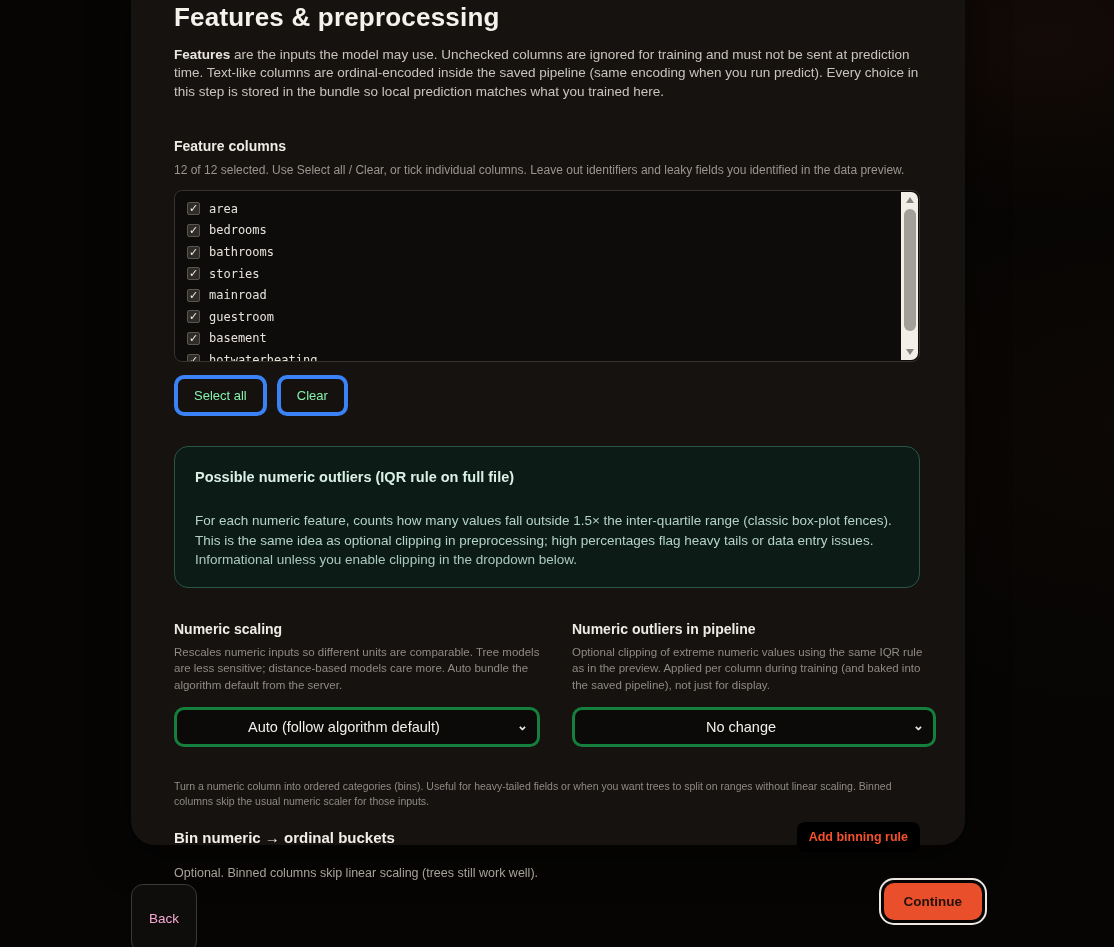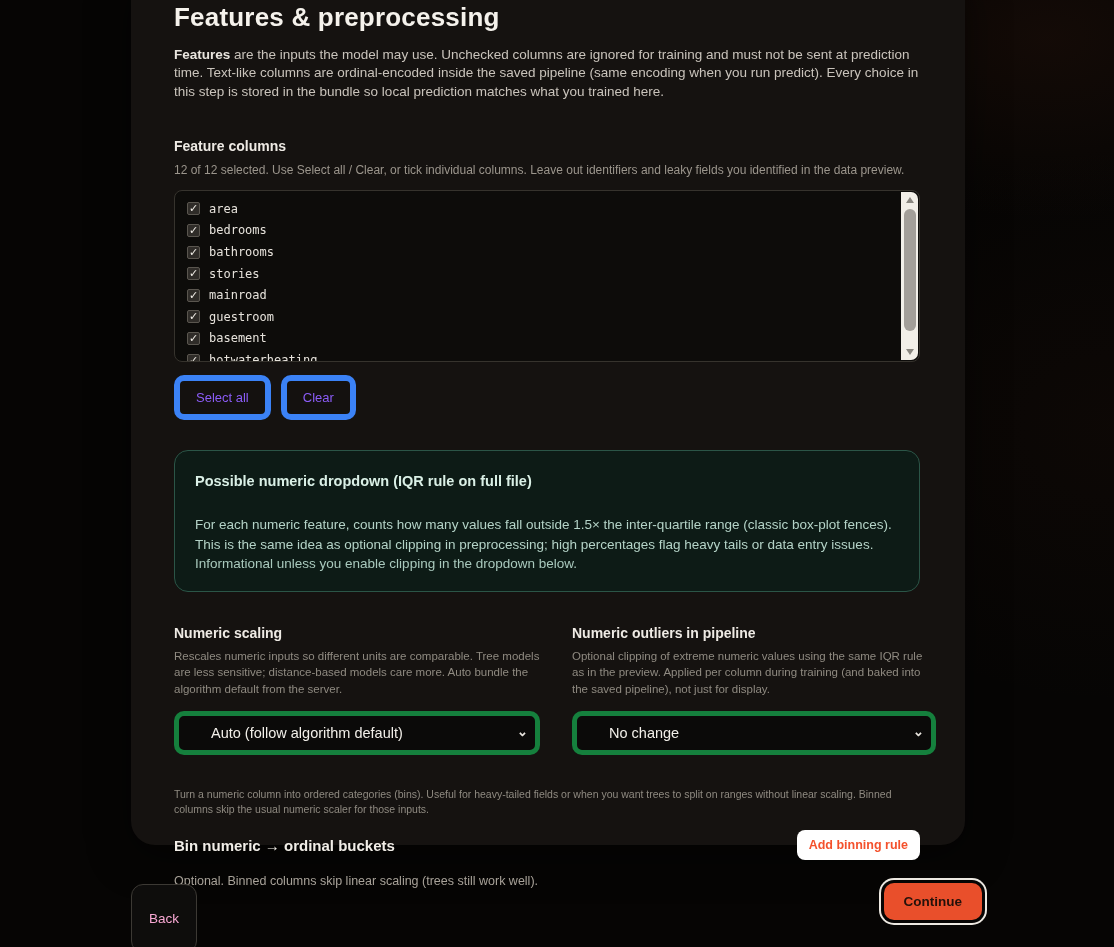--- a/index.html
+++ b/index.html
@@ -50,54 +50,54 @@
     background:#f2efe8; border-radius:0 7px 7px 0;
   }
   .vs-arrow { position:absolute; left:0; width:17px; height:16px; display:flex; align-items:center; justify-content:center; }
   .vs-arrow.up { top:0; } .vs-arrow.down { bottom:0; }
   .tri-up { width:0; height:0; border-left:4px solid transparent; border-right:4px solid transparent; border-bottom:6px solid #8a8780; }
   .tri-down { width:0; height:0; border-left:4px solid transparent; border-right:4px solid transparent; border-top:6px solid #8a8780; }
   .vs-thumb { position:absolute; left:2.5px; width:12px; top:17px; height:122px; background:#a39f99; border-radius:7px; }
 
   .btn-row { margin-top:13px; display:flex; gap:10px; }
   .btn-secondary {
-    background:#14110f; border:6px solid #3b82f6; border-radius:10px;
-    color:#8b5cf6; font-size:13px; padding:9px 16px; cursor:pointer;
+    background:#14110f; border:4px solid #3b82f6; border-radius:10px;
+    color:#86efac; font-size:13px; padding:9px 16px; cursor:pointer;
     font-family:"Liberation Sans", sans-serif;
   }
 
   .info-box {
     margin-top:30px; width:746px; border-radius:14px;
     background:#0d1b16; border:1px solid #2b5547;
     padding:22px 20px 20px 20px;
   }
   .info-title { font-size:14.5px; font-weight:700; color:#daf0e6; }
   .info-body { margin-top:26px; font-size:13.5px; line-height:1.5; color:#b4d3c7; max-width:706px; }
   .info-note { font-size:13.5px; color:#a9c9bd; }
 
   .two-col { margin-top:33px; display:grid; grid-template-columns:366px 364px; column-gap:32px; }
   .col-label { font-size:14px; font-weight:700; color:#eeeae4; }
   .col-desc { margin-top:7px; font-size:11.5px; line-height:1.45; color:#8f8a81; }
   .select-wrap { position:relative; margin-top:13px; }
   select.ui-select {
     width:100%; appearance:none; -webkit-appearance:none;
-    background:#0b0a09; border:5px solid #15803d; border-radius:10px;
-    color:#f2efe9; font-size:14.5px; padding:9px 30px 9px 32px;
-    font-family:"Liberation Sans", sans-serif; cursor:pointer; outline:none;
+    background:#0b0a09; border:3px solid #15803d; border-radius:10px;
+    color:#f2efe9; font-size:14.5px; padding:9px 30px 9px 4px;
+    font-family:"Liberation Sans", sans-serif; cursor:pointer; outline:none;text-align:center;
   }
   .chev {
     position:absolute; right:12px; top:50%; transform:translateY(-58%);
     pointer-events:none; color:#e8e4de; font-size:13px; font-weight:700;
   }
 
   .bin-help { margin-top:32px; font-size:10.5px; line-height:1.45; color:#8f8a81; max-width:748px; }
   .bin-row { margin-top:13px; display:flex; align-items:center; justify-content:space-between; width:746px; }
   .bin-title { font-size:15px; font-weight:700; color:#f1ede7; }
   .btn-add {
-    background:#ffffff; border:none; border-radius:8px; cursor:pointer;
+    background:#000000; border:none; border-radius:8px; cursor:pointer;
     color:#f4512c; font-size:12.5px; font-weight:600; padding:8px 12px;
     font-family:"Liberation Sans", sans-serif;
   }
   .bin-optional { margin-top:14px; font-size:12.5px; color:#a8a299; }
 
   .footer-back {
     position:absolute; left:131px; top:884px;
     background:#0e0d0c; border:1px solid #3c3934; border-radius:12px;
     color:#f9a8d4; font-size:13.5px; padding:26px 17px; cursor:pointer;
     font-family:"Liberation Sans", sans-serif;
@@ -174,21 +174,21 @@
         </div>
     </div>
   </div>
 
   <div class="btn-row">
     <button class="btn-secondary">Select all</button>
     <button class="btn-secondary">Clear</button>
   </div>
 
   <div class="info-box">
-    <div class="info-title">Possible numeric dropdown (IQR rule on full file)</div>
+    <div class="info-title">Possible numeric outliers (IQR rule on full file)</div>
     <div class="info-body">For each numeric feature, counts how many values fall outside 1.5× the inter-quartile range (classic box-plot fences). This is the same idea as optional clipping in preprocessing; high percentages flag heavy tails or data entry issues.</div>
     <div class="info-note">Informational unless you enable clipping in the dropdown below.</div>
   </div>
 
   <div class="two-col">
     <div>
       <div class="col-label">Numeric scaling</div>
       <div class="col-desc">Rescales numeric inputs so different units are comparable. Tree models are less sensitive; distance-based models care more. Auto bundle the algorithm default from the server.</div>
       <div class="select-wrap">
         <select class="ui-select">

